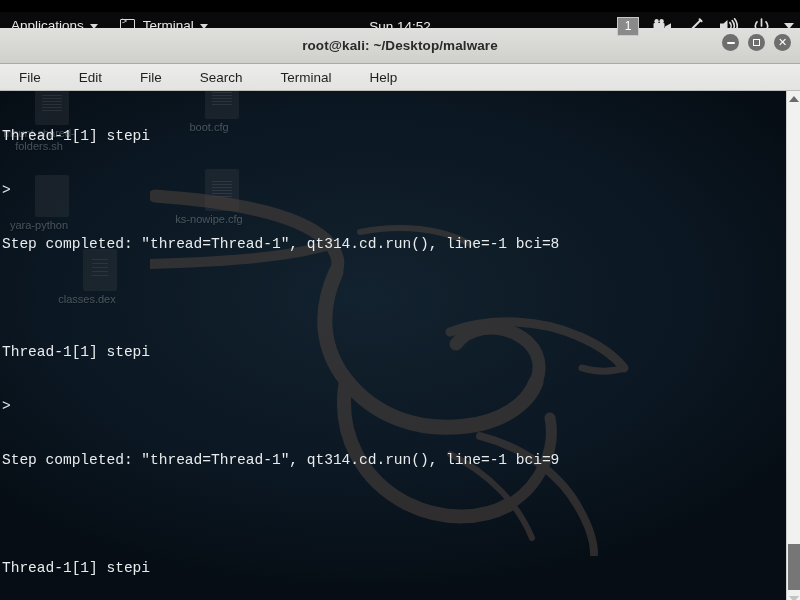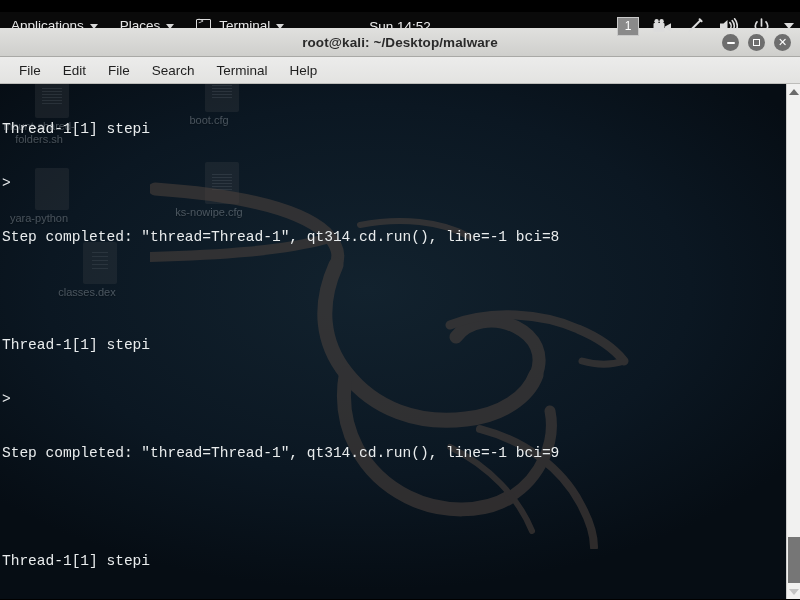--- a/index.html
+++ b/index.html
@@ -59,21 +59,21 @@
   .tray-ico{ width:20px;height:18px; display:flex;align-items:center;justify-content:center; }
   .tray-caret{
     width:0;height:0;border-left:5px solid transparent;
     border-right:5px solid transparent;border-top:6px solid #dcdcdc;
   }
 
   
   #window{ position:absolute; left:0; top:28px; width:800px; height:572px; }
 
   #titlebar{
-    position:relative; width:800px; height:29px;
+    position:relative; width:800px; height:36px;
     background:linear-gradient(#e0e0de,#cfcfcc);
     border-bottom:1px solid #a9a9a6;
     display:flex;align-items:center;justify-content:center;
   }
   #titlebar-title{
     font-size:13.5px; color:#2a2a2a; font-weight:bold;
     letter-spacing:.1px;
   }
   #win-buttons{
     position:absolute; right:9px; top:0; height:29px;
@@ -86,21 +86,21 @@
     color:#fff;
   }
   .wb-min{ width:8px;height:2px;background:#fff;border-radius:1px; }
   .wb-max{ width:7px;height:7px;border:1.6px solid #fff; }
   .wb-close{ font-size:11px;line-height:11px;font-family:"Liberation Sans",sans-serif; }
 
   #menubar{
     position:relative; width:800px; height:27px;
     background:linear-gradient(#ececeb,#e3e3e1);
     border-bottom:1px solid #bdbdba;
-    display:flex; align-items:center; padding-left:8px; gap:0;
+    display:flex; align-items:center; padding-left:8px; gap:16px;
   }
   .menu-item{
     padding:0 11px; height:27px; display:flex;align-items:center;
     font-size:13.5px; color:#1f1f1f;
   }
 
   
   #terminal{
     position:relative; width:800px; height:515px;
     background:#0a1722;
@@ -169,24 +169,20 @@
 </head>
 <body>
 
 <div id="top-panel">
 
   <div class="panel-menu">
     <span>Applications</span>
     <span class="caret"></span>
   </div>
 
-  <div class="panel-menu">
-    <span>Places</span>
-    <span class="caret"></span>
-  </div>
 
   <div class="panel-menu">
     <span class="term-glyph"></span>
     <span>Terminal</span>
     <span class="caret"></span>
   </div>
 
   <div id="panel-clock">Sun 14:52</div>
 
   <div id="tray">

